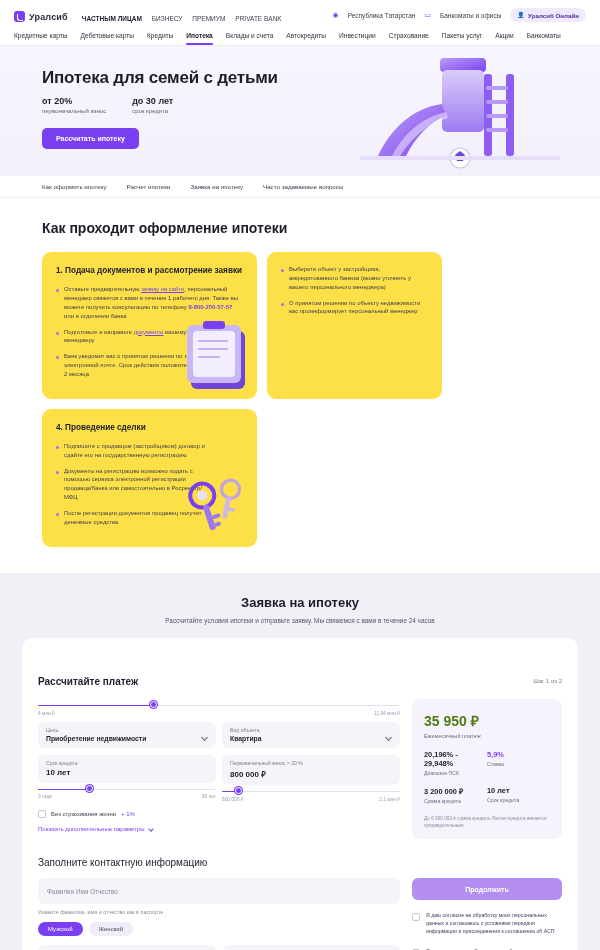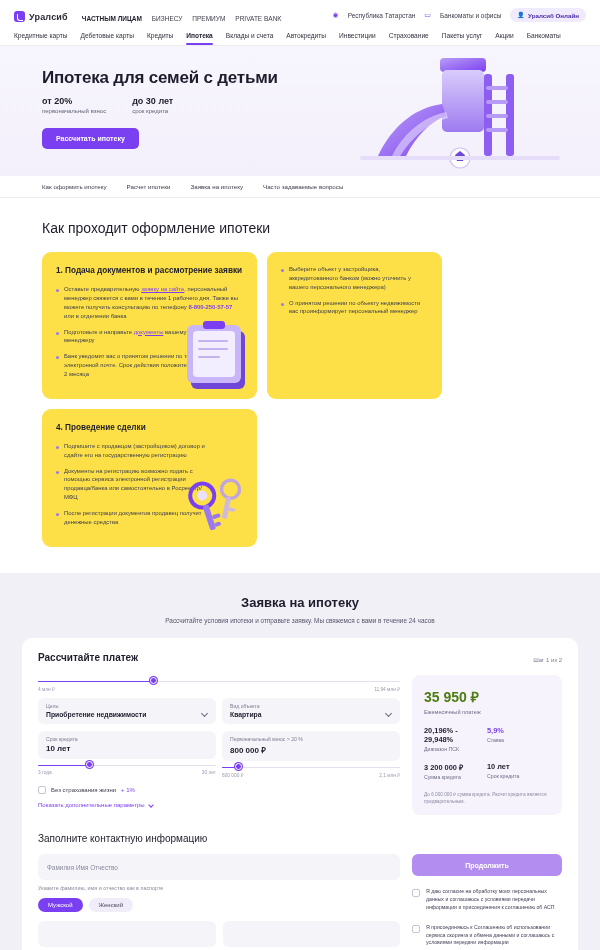--- a/index.html
+++ b/index.html
@@ -73,21 +73,21 @@
 
   
   .anchors {
     height: 22px; display: flex; align-items: center; gap: 20px;
     padding: 0 42px; font-size: 6.2px; color: #3b3b4c;
     border-bottom: 1px solid #ececf2; background: #fff;
   }
 
   
   .steps-sec { padding: 22px 42px 26px; background: #fff; }
-  .sec-title { font-size: 14px; font-weight: normal; margin-bottom: 16px; }
+  .sec-title { font-size: 14px; font-weight: bold; margin-bottom: 16px; }
   .cards { display: flex; flex-wrap: wrap; gap: 10px; }
   .card {
     background: #fde047; border-radius: 9px; padding: 13px 14px;
     position: relative; overflow: hidden;
   }
   .card h3 { font-size: 8.2px; font-weight: bold; line-height: 1.35; margin-bottom: 9px; }
   .bullets { list-style: none; }
   .bullets li {
     font-size: 5.9px; line-height: 1.5; color: #3d3d4e;
     padding-left: 8px; position: relative; margin-bottom: 7px;
@@ -105,21 +105,21 @@
   .card-art { position: absolute; }
 
   
   .apply { background: #f2f0f7; padding: 22px 22px 30px; }
   .apply h2 { font-size: 13px; font-weight: bold; text-align: center; }
   .apply p.sub { font-size: 6.4px; color: #55556a; text-align: center; margin-top: 7px; }
   .panel {
     margin-top: 14px; background: #fff; border-radius: 10px;
     padding: 14px 16px 16px;
   }
-  .panel-head { display: flex; align-items: flex-end; }
+  .panel-head { display: flex; align-items: center; margin-top: 24px; }
   .panel-head h3 { font-size: 10px; font-weight: bold; }
   .step-count { margin-left: auto; font-size: 6px; color: #7b7b90; }
 
   .calc { display: flex; gap: 12px; margin-top: 12px; }
   .calc-left { flex: 1; }
   .field {
     background: #f5f4f9; border-radius: 6px; padding: 5px 8px 6px;
     position: relative; margin-bottom: 4px;
   }
   .field .lab { font-size: 5.1px; color: #7c7c92; }

